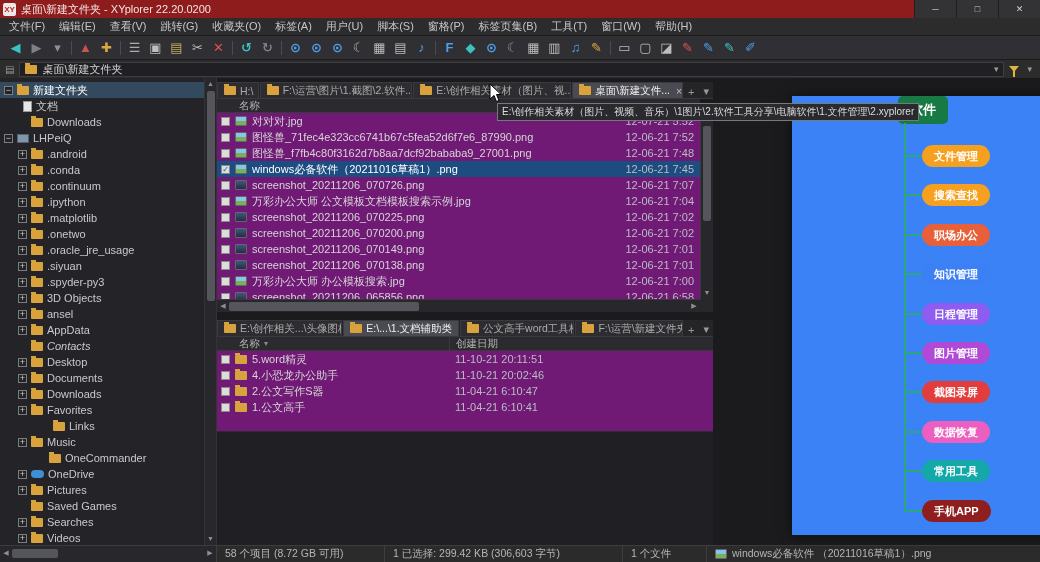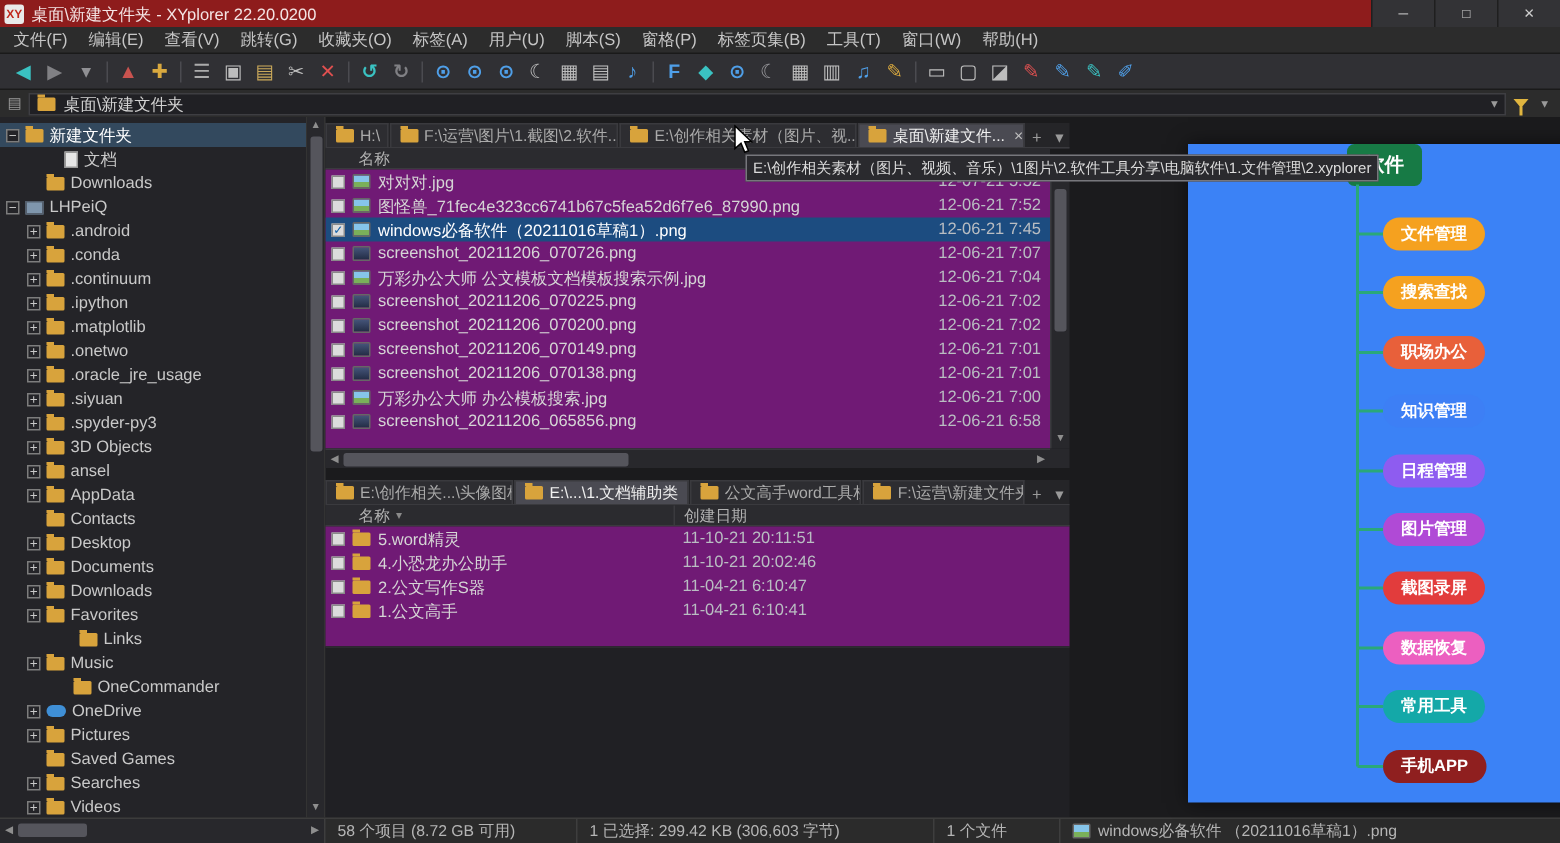--- a/index.html
+++ b/index.html
@@ -183,21 +183,21 @@
   </div>
 
   <div class="main">
 
     <div class="tree" id="tree">
         <div class="trow sel" style="padding-left: 4px;">
           <span class="exp">−</span>
           <span class="folder"></span>
           <span class="tlabel">新建文件夹</span>
         </div>
-        <div class="trow" style="padding-left: 30px;">
+        <div class="trow" style="padding-left: 10px;">
           <span class="exp hid"></span>
           <span class="doc"></span>
           <span class="tlabel">文档</span>
         </div>
         <div class="trow" style="padding-left: 18px;">
           <span class="exp hid"></span>
           <span class="folder"></span>
           <span class="tlabel">Downloads</span>
         </div>
         <div class="trow" style="padding-left: 4px;">
@@ -258,21 +258,21 @@
         <div class="trow" style="padding-left: 18px;">
           <span class="exp">+</span>
           <span class="folder"></span>
           <span class="tlabel">ansel</span>
         </div>
         <div class="trow" style="padding-left: 18px;">
           <span class="exp">+</span>
           <span class="folder"></span>
           <span class="tlabel">AppData</span>
         </div>
-        <div class="trow" style="padding-left: 18px;">
+        <div class="trow" style="padding-left: 18px; font-style: italic;">
           <span class="exp hid"></span>
           <span class="folder"></span>
           <span class="tlabel">Contacts</span>
         </div>
         <div class="trow" style="padding-left: 18px;">
           <span class="exp">+</span>
           <span class="folder"></span>
           <span class="tlabel">Desktop</span>
         </div>
         <div class="trow" style="padding-left: 18px;">
@@ -369,20 +369,26 @@
             <span class="chk"></span>
             <span class="fico image"></span>
             <span class="fname">对对对.jpg</span>
             <span class="fdate">12-07-21 5:52</span>
           </div>
           <div class="row">
             <span class="chk"></span>
             <span class="fico image"></span>
             <span class="fname">图怪兽_71fec4e323cc6741b67c5fea52d6f7e6_87990.png</span>
             <span class="fdate">12-06-21 7:52</span>
+          </div>
+          <div class="row">
+            <span class="chk"></span>
+            <span class="fico image"></span>
+            <span class="fname">图怪兽_f7fb4c80f3162d7b8aa7dcf92bababa9_27001.png</span>
+            <span class="fdate">12-06-21 7:48</span>
           </div>
           <div class="row selected">
             <span class="chk">✓</span>
             <span class="fico image"></span>
             <span class="fname">windows必备软件（20211016草稿1）.png</span>
             <span class="fdate">12-06-21 7:45</span>
           </div>
           <div class="row">
             <span class="chk"></span>
             <span class="fico shot"></span>

